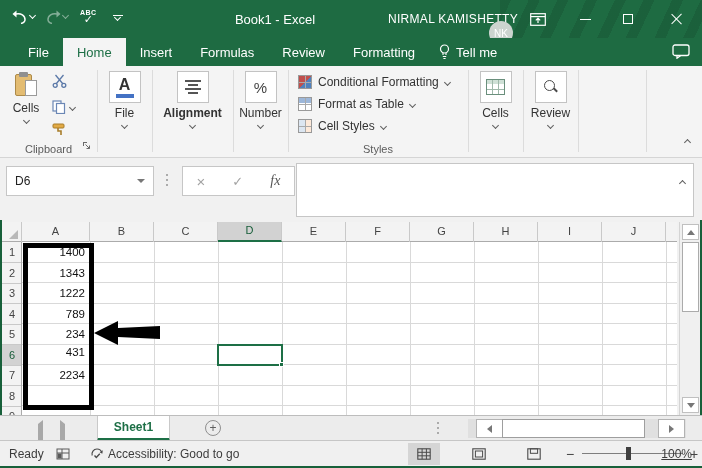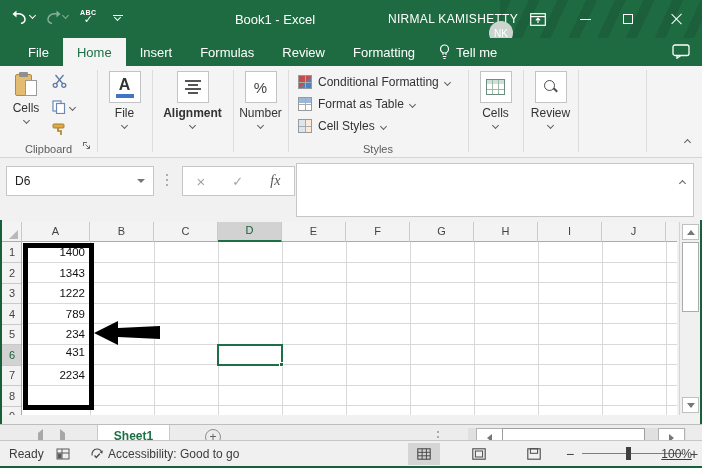--- a/index.html
+++ b/index.html
@@ -111,21 +111,21 @@
   
   .vsb{position:absolute;left:679px;top:222px;width:21px;height:193px;background:#f0f0f0;border-left:1px solid #d4d4d4;}
   .sbbtn{position:absolute;left:2px;width:17px;height:16px;background:#fff;border:1px solid #c0c0c0;display:flex;align-items:center;justify-content:center;}
   .vthumb{position:absolute;left:2px;top:20px;width:17px;height:70px;background:#fff;border:1px solid #ababab;}
   .tup{width:0;height:0;border-left:4px solid transparent;border-right:4px solid transparent;border-bottom:5px solid #777;}
   .tdn{width:0;height:0;border-left:4px solid transparent;border-right:4px solid transparent;border-top:5px solid #777;}
   .tlf{width:0;height:0;border-top:4px solid transparent;border-bottom:4px solid transparent;border-right:5px solid #777;}
   .trt{width:0;height:0;border-top:4px solid transparent;border-bottom:4px solid transparent;border-left:5px solid #777;}
 
   
-  .tabbar{position:absolute;left:0;top:424px;width:702px;height:25px;background:#ececec;border-top:1px solid #bdbdbd;}
+  .tabbar{position:absolute;left:0;top:415px;width:702px;height:25px;background:#ececec;border-top:1px solid #bdbdbd;}
   .navarr{position:absolute;top:8px;}
   .sheettab{position:absolute;left:97px;top:0;width:73px;height:25px;background:#fff;border-left:1px solid #c9c9c9;border-right:1px solid #c9c9c9;
             border-bottom:3px solid #1d6f46;display:flex;align-items:center;justify-content:center;
             font-size:12px;font-weight:bold;color:#1d6f46;}
   .addsheet{position:absolute;left:205px;top:4px;width:16px;height:16px;border:1px solid #8f8f8f;border-radius:50%;color:#5f5f5f;
             display:flex;align-items:center;justify-content:center;font-size:12px;line-height:1;}
   .hsb{position:absolute;left:468px;top:3px;width:218px;height:19px;background:#e0e0e0;}
   .hbtn{position:absolute;top:0;width:27px;height:19px;background:#fff;border:1px solid #b3b3b3;display:flex;align-items:center;justify-content:center;}
   .hthumb{position:absolute;left:34px;top:0;width:143px;height:19px;background:#fff;border:1px solid #9e9e9e;}
 

